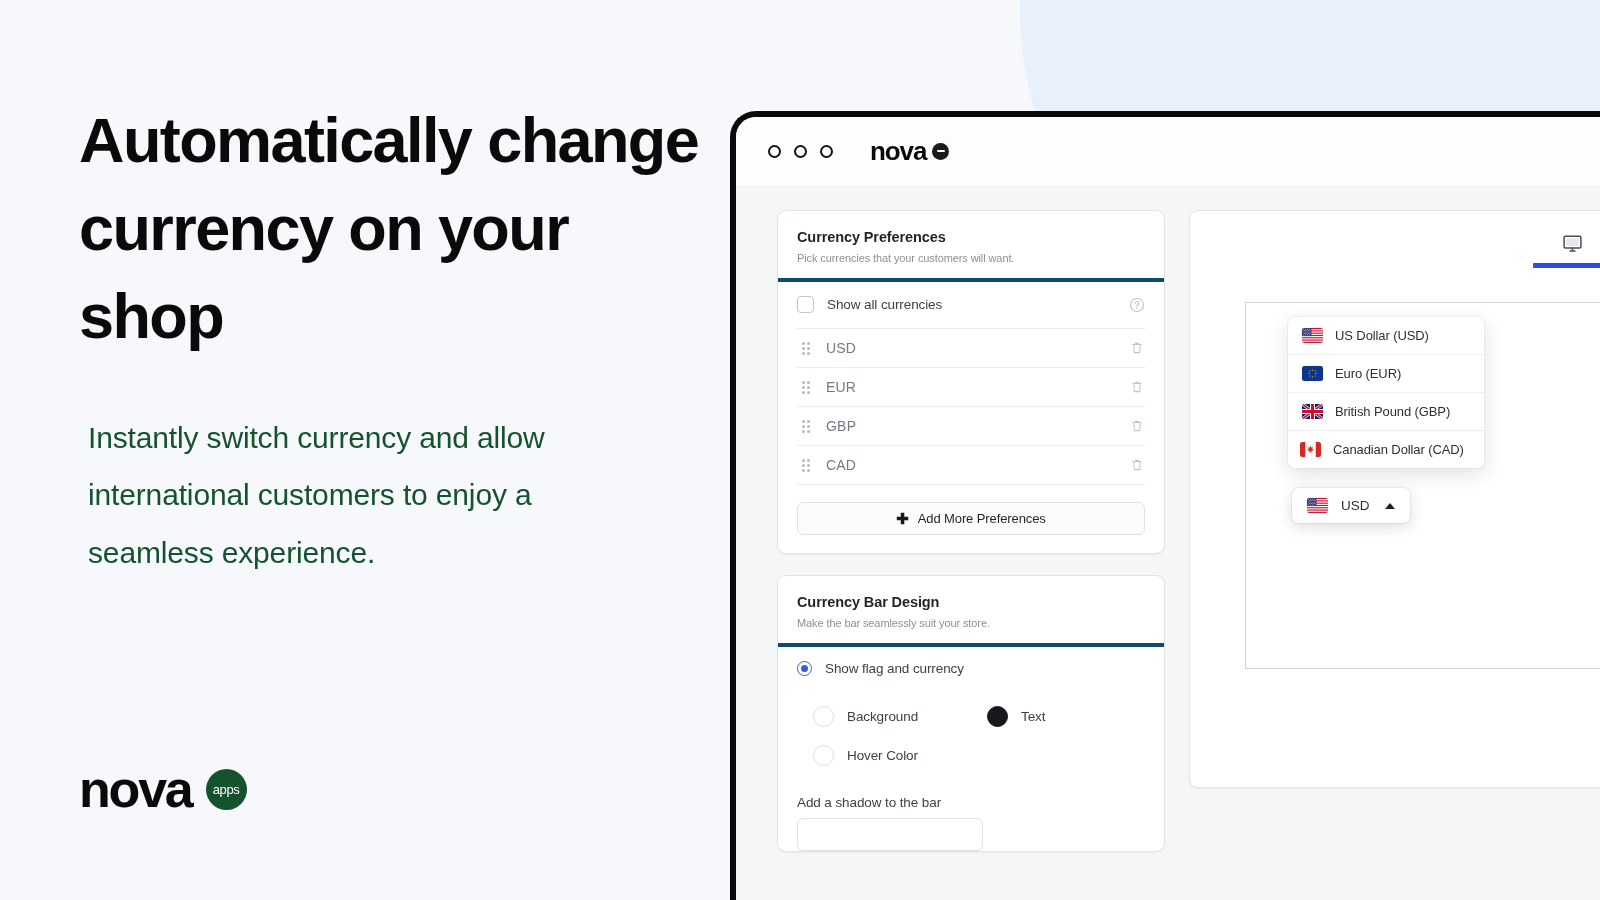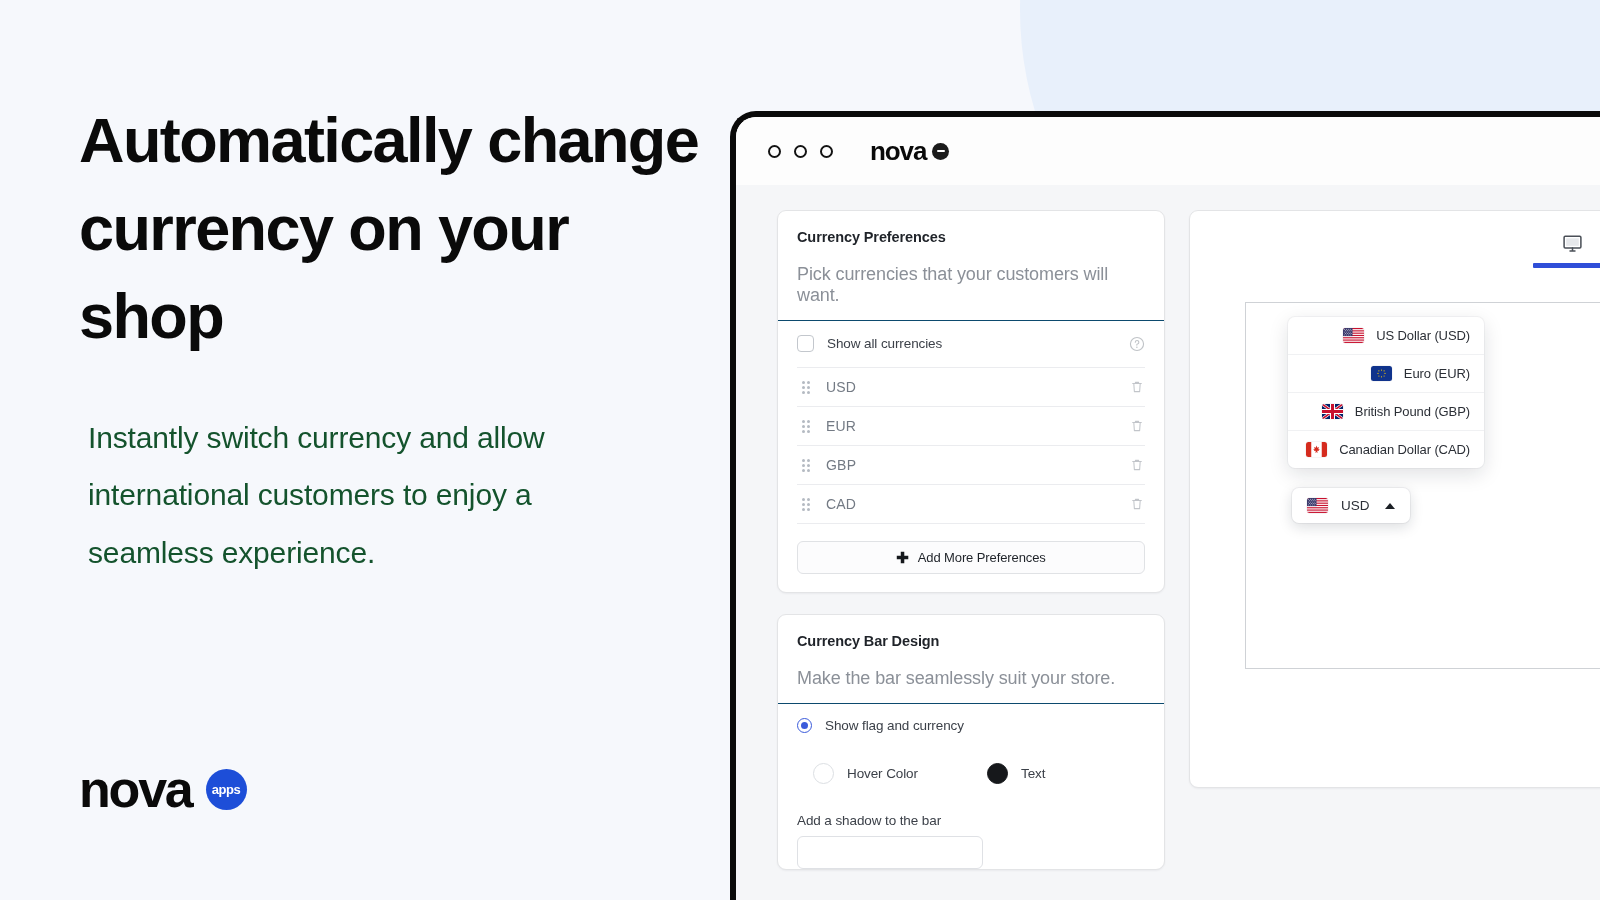--- a/index.html
+++ b/index.html
@@ -69,27 +69,27 @@
   .brand-word {
     font-size: 52px;
     font-weight: 700;
     letter-spacing: -2.2px;
     color: #0a0a0a;
     line-height: 1;
   }
   .brand-badge {
     width: 41px; height: 41px;
     border-radius: 50%;
-    background: #1d4ed8;
+    background: #14532d;
     color: #fff;
     display: flex;
     align-items: center;
     justify-content: center;
     font-size: 13px;
-    font-weight: 700;
+    font-weight: 400;
     letter-spacing: -0.4px;
   }
 
   
   .window {
     position: absolute;
     left: 730px;
     top: 111px;
     width: 900px;
     height: 800px;
@@ -161,31 +161,31 @@
 
   .card {
     background: #fff;
     border: 1px solid #e3e4e6;
     border-radius: 9px;
     box-shadow: 0 1px 2px rgba(16,24,40,0.05);
   }
 
   .card-head {
     padding: 18px 19px 14px 19px;
-    border-bottom: 1px solid #0c4a6e;
+    border-bottom: 4px solid #0c4a6e;
   }
   .card-title {
     font-size: 14.5px;
     font-weight: 600;
     color: #1f2329;
     letter-spacing: -0.1px;
   }
   .card-sub {
-    margin-top: 19px;
-    font-size: 18px;
+    margin-top: 7px;
+    font-size: 11px;
     color: #8b9098;
     letter-spacing: -0.1px;
   }
 
   .card-body { padding: 0 19px; }
 
   
   .check-row {
     display: flex;
     align-items: center;
@@ -406,21 +406,20 @@
   }
   .cur-item {
     display: flex;
     align-items: center;
     gap: 12px;
     padding: 11px 14px;
     border-bottom: 1px solid #f0f1f3;
     font-size: 13px;
     color: #2b2f36;
     letter-spacing: -0.1px;
-    justify-content: flex-end;
   }
   .cur-item:last-child { border-bottom: none; padding-left: 12px; }
 
   .flag {
     width: 21px; height: 15px;
     border-radius: 2.5px;
     flex: 0 0 21px;
     overflow: hidden;
     position: relative;
     box-shadow: 0 0 0 0.5px rgba(0,0,0,.08);
@@ -575,20 +574,24 @@
         </div>
         <div class="card-body">
 
           <div class="radio-row" style="padding-top:14px">
             <span class="radio selected"></span>
             <span class="radio-label">Show flag and currency</span>
           </div>
 
           <div class="swatch-grid">
             <div class="swatch-col">
+              <div class="swatch-row">
+                <span class="swatch"></span>
+                <span class="swatch-label">Background</span>
+              </div>
               <div class="swatch-row">
                 <span class="swatch"></span>
                 <span class="swatch-label">Hover Color</span>
               </div>
             </div>
             <div class="swatch-col">
               <div class="swatch-row">
                 <span class="swatch dark"></span>
                 <span class="swatch-label">Text</span>
               </div>

